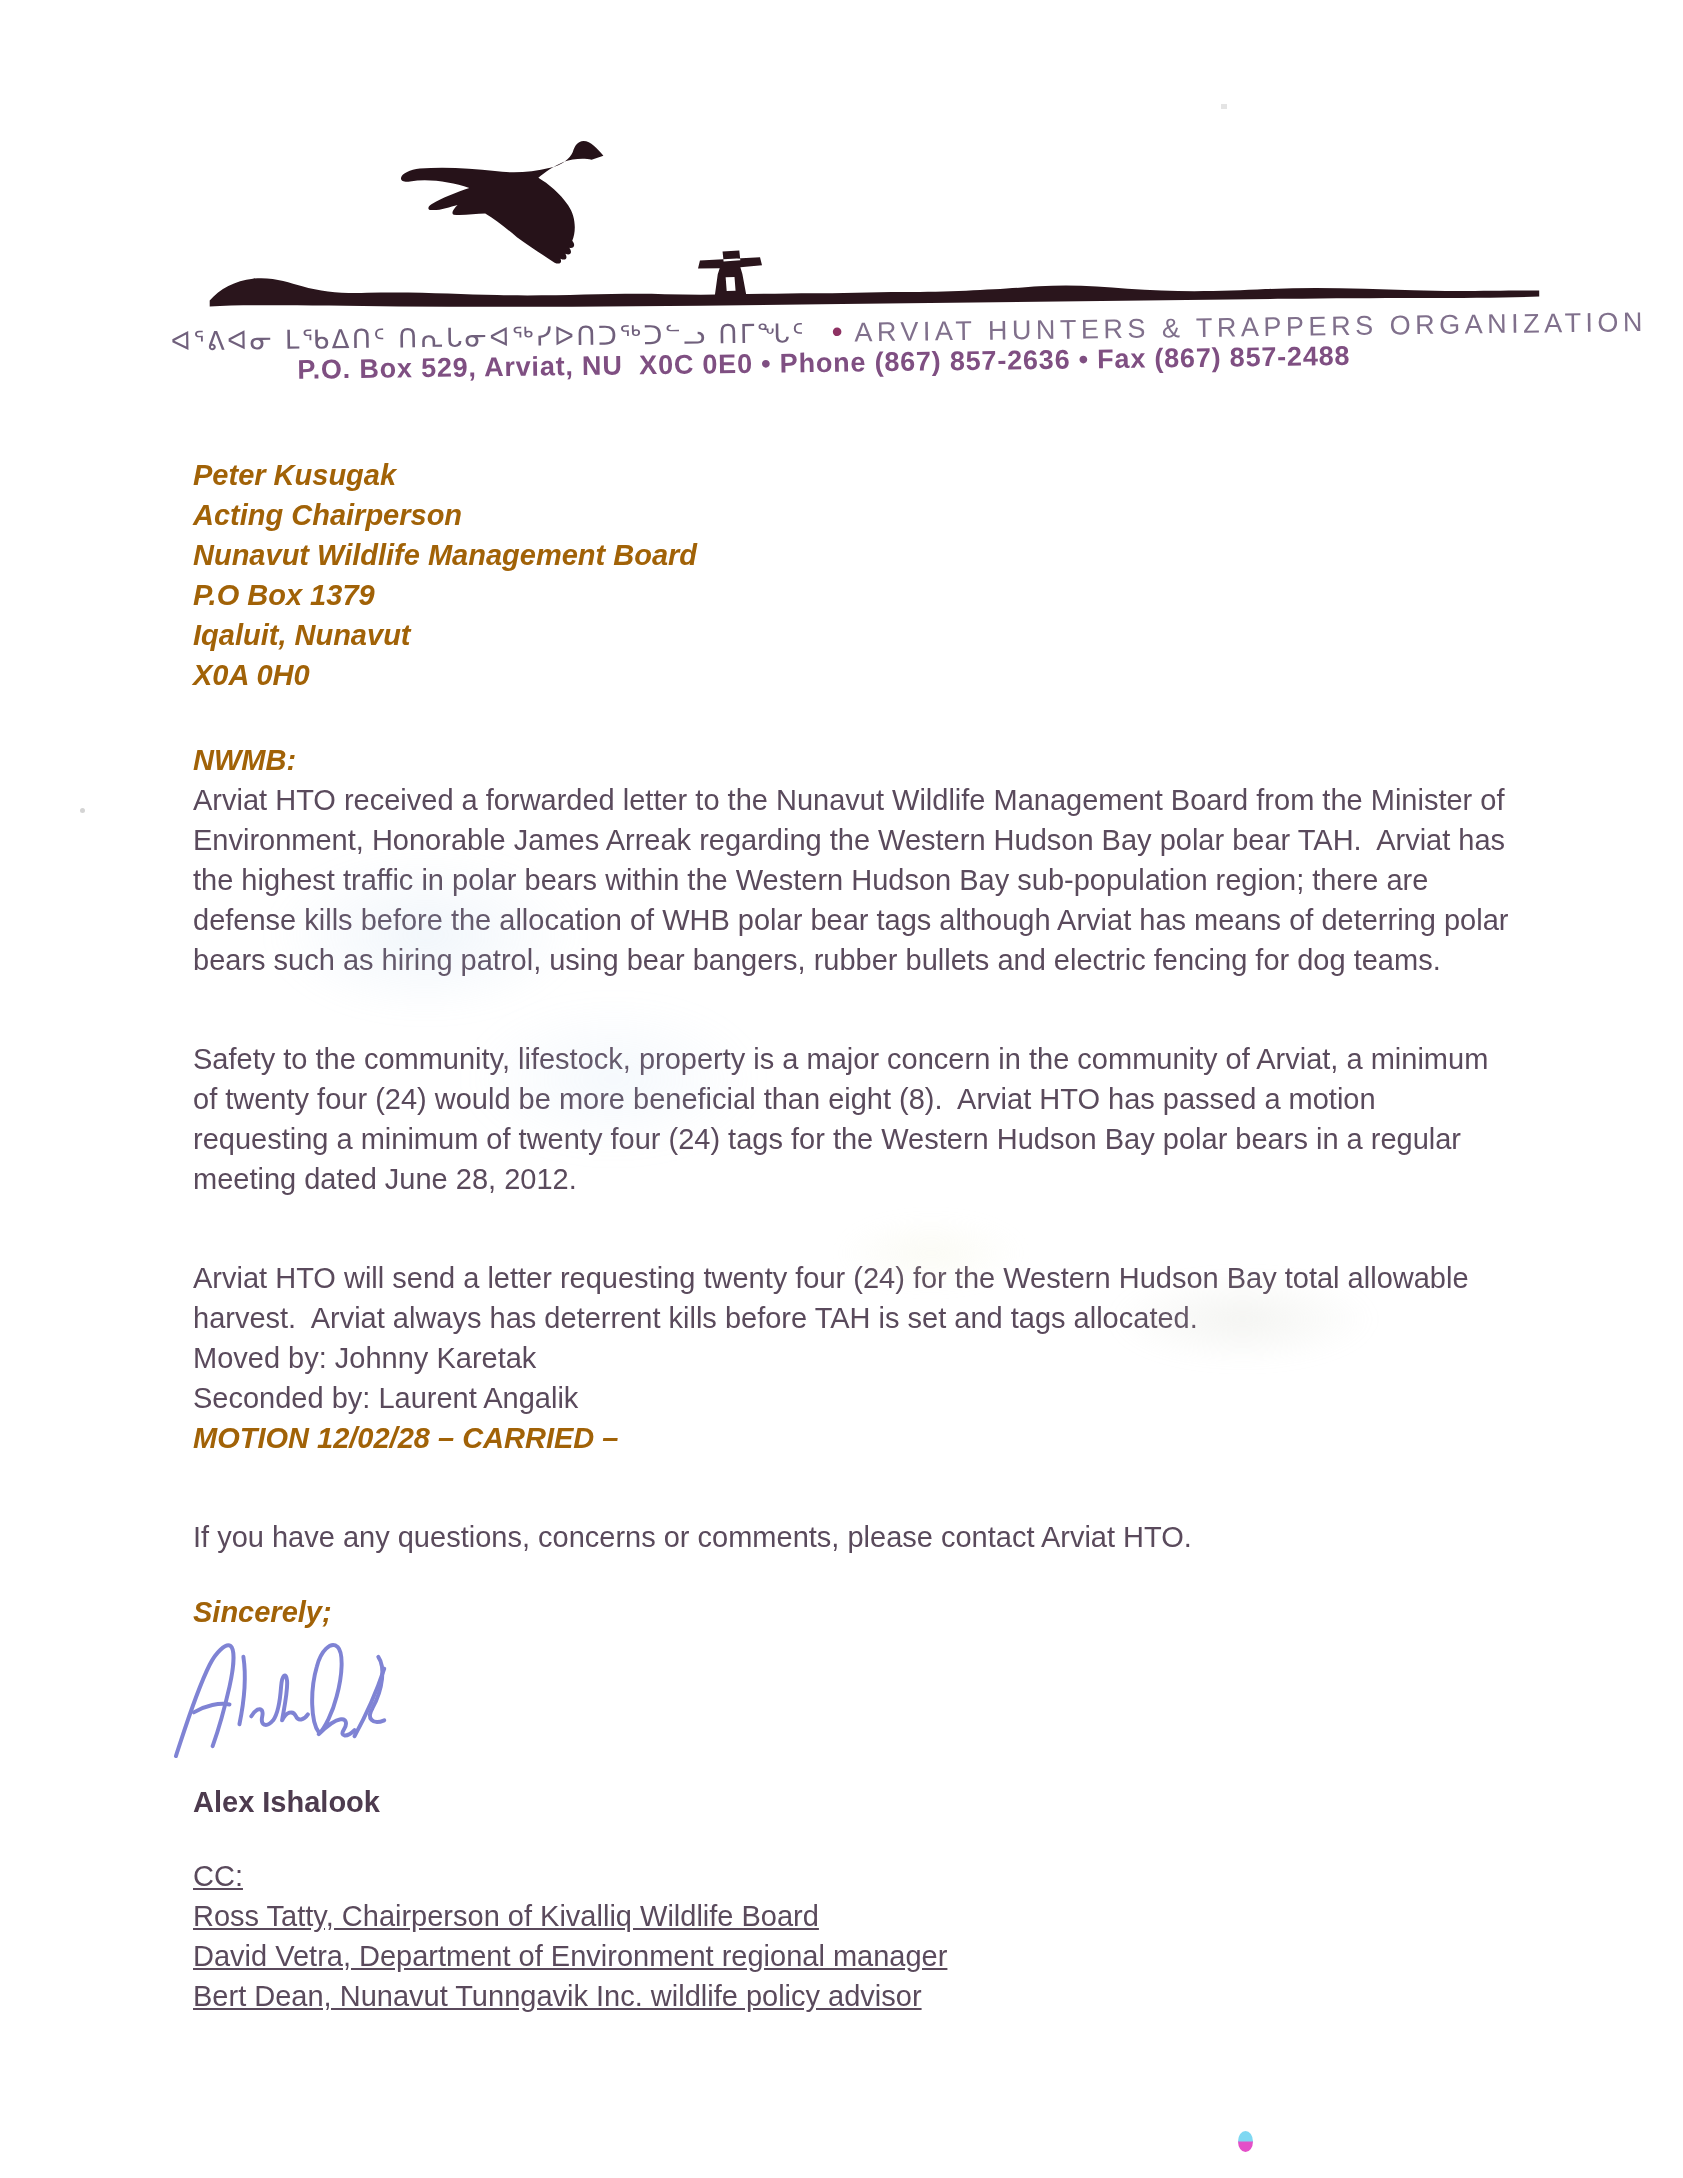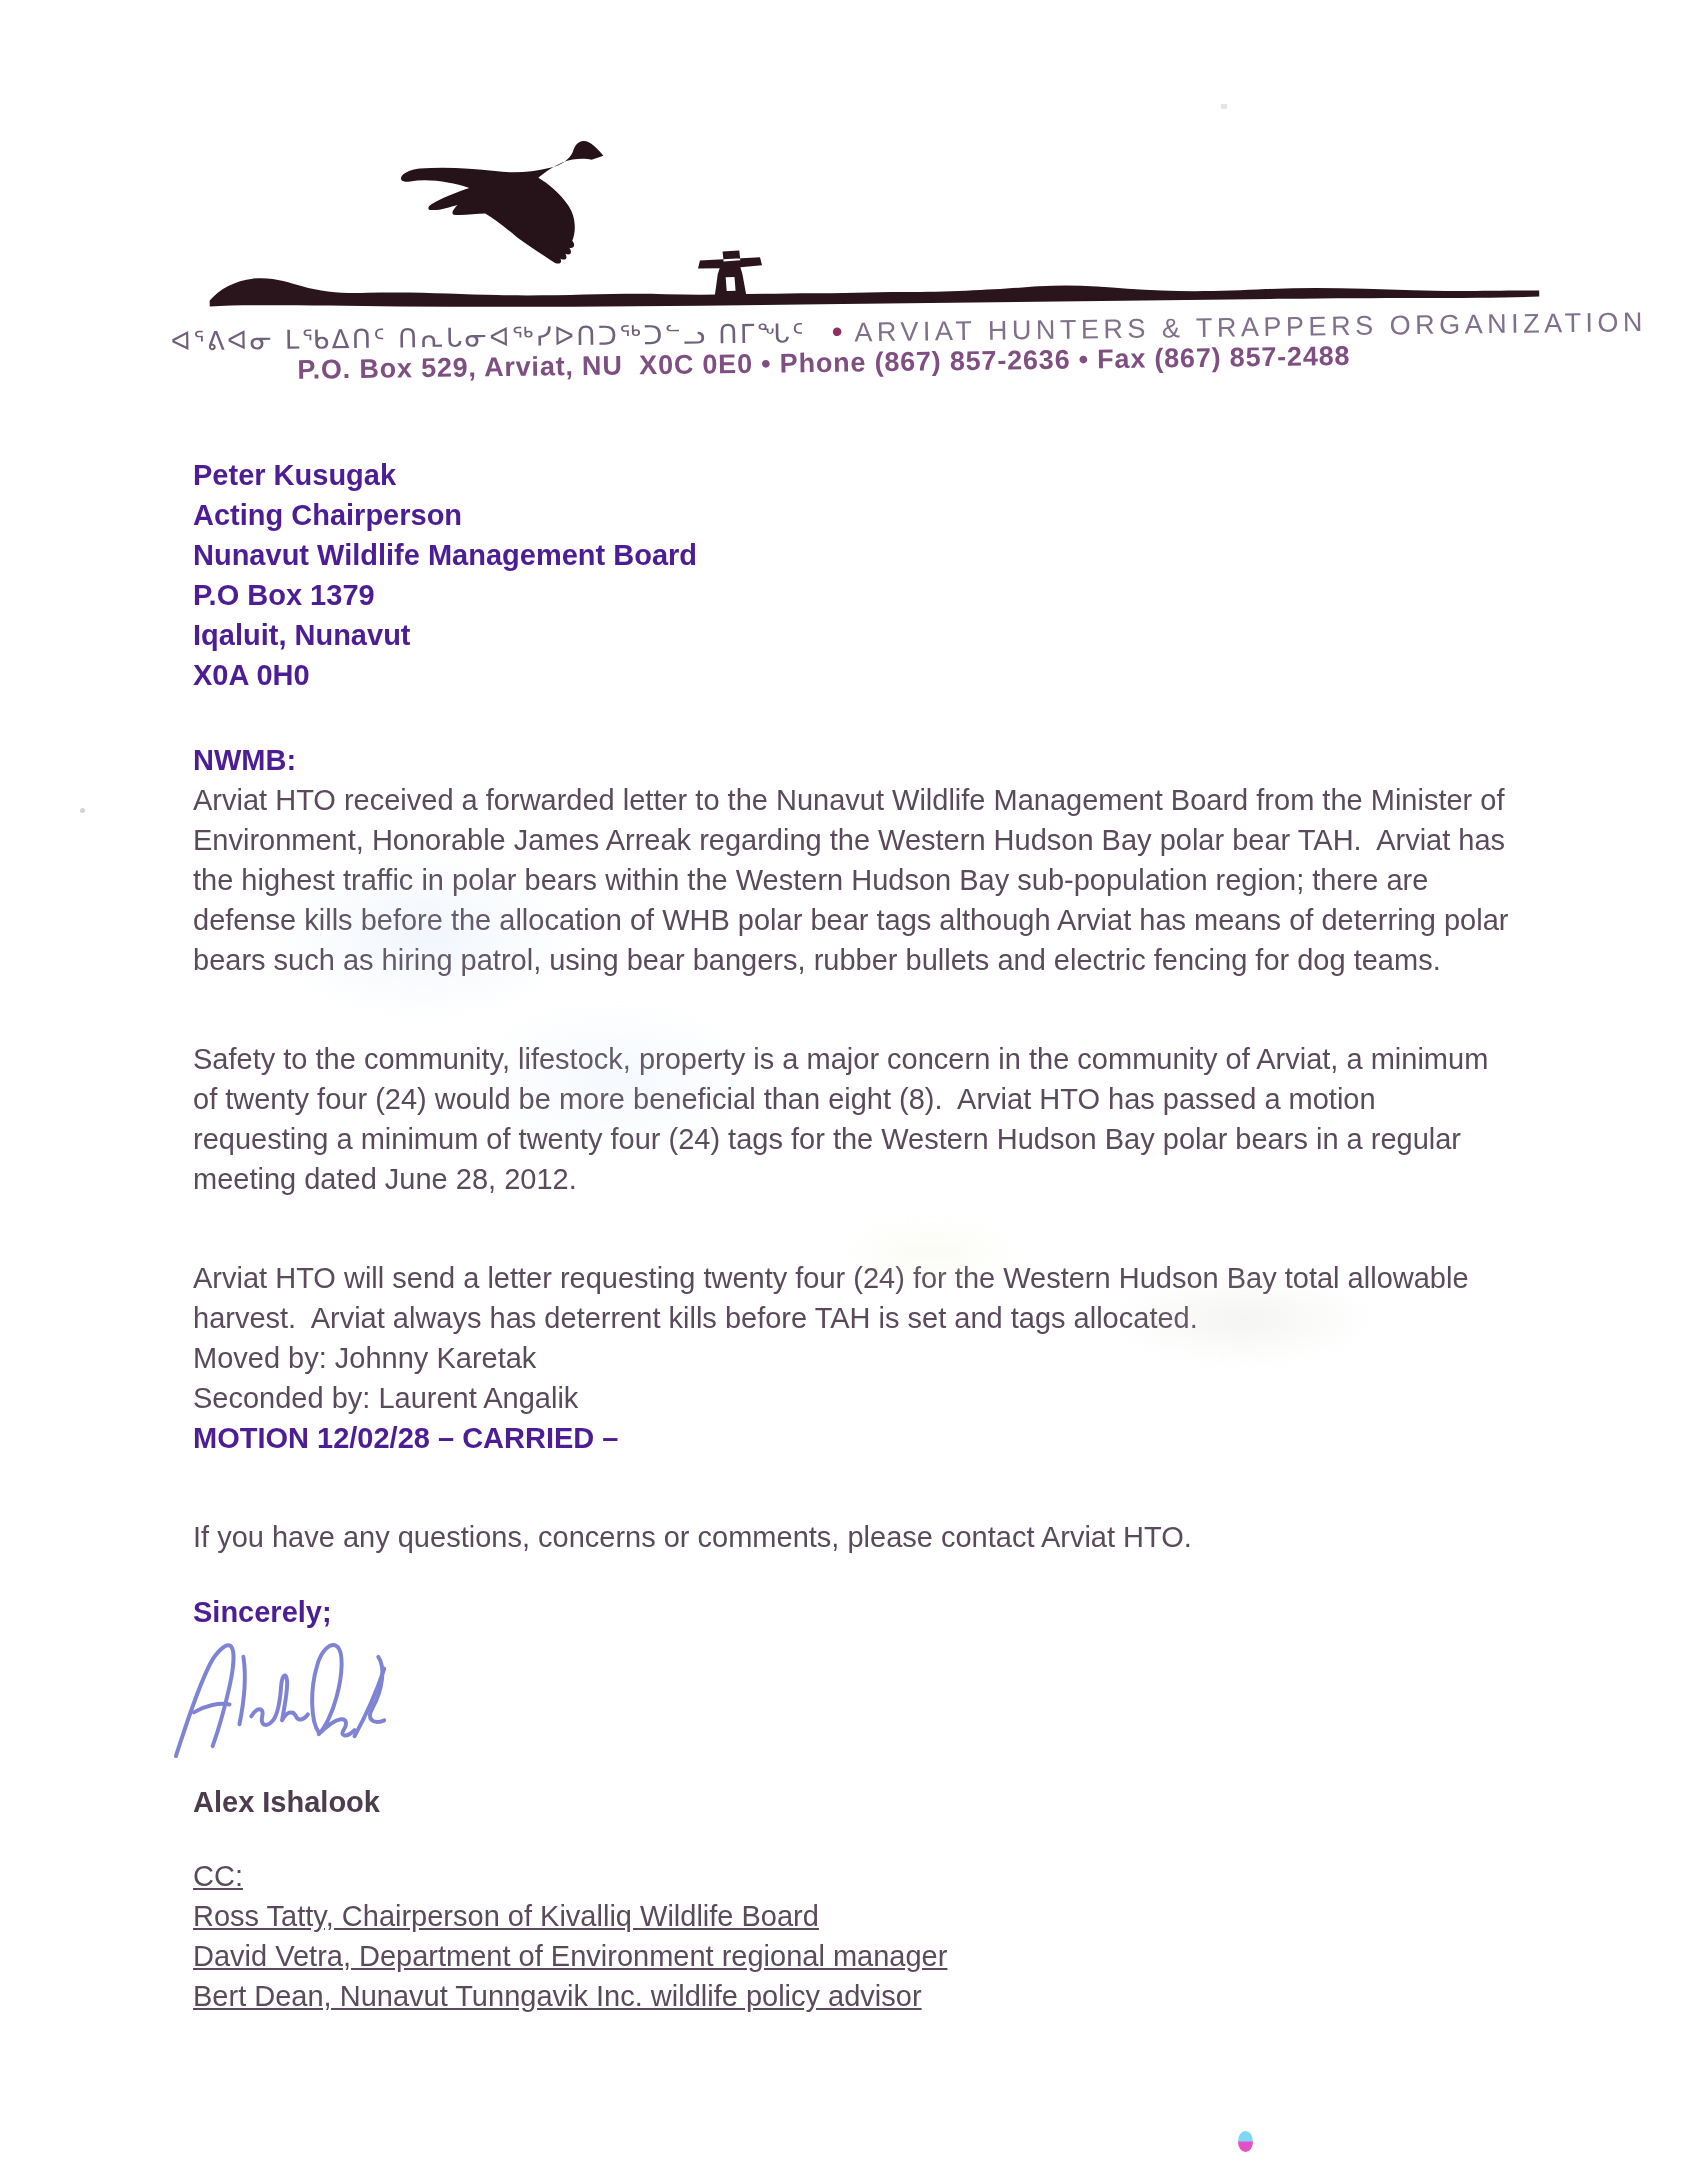--- a/index.html
+++ b/index.html
@@ -35,21 +35,21 @@
     font-size:27px; font-weight:bold; letter-spacing:0.8px;
     color:#7f4f82; white-space:pre;
   }
 
   
   .letter-body {
     position:absolute; left:193px; top:455px; width:1317px;
     font-size:29px; line-height:40px; color:#5a4a5c;
   }
   .line  { white-space:pre-wrap; }
-  .bold  { font-weight:bold; color:#4c1d95; }
+  .bold  { font-weight:bold; color:#a16207;font-style:italic; }
   .para  { white-space:pre-wrap; }
   .recipient-block { margin-bottom:45px; }
   .para-1 { margin-bottom:59px; }
   .para-2 { margin-bottom:59px; }
   .para-3 { margin-bottom:0; }
   .motion-lines { margin-bottom:59px; }
   .contact-note { margin-bottom:35px; }
   .sincerely { margin-bottom:0; }
 
   .signature-block { position:relative; height:102px; overflow:visible; }

